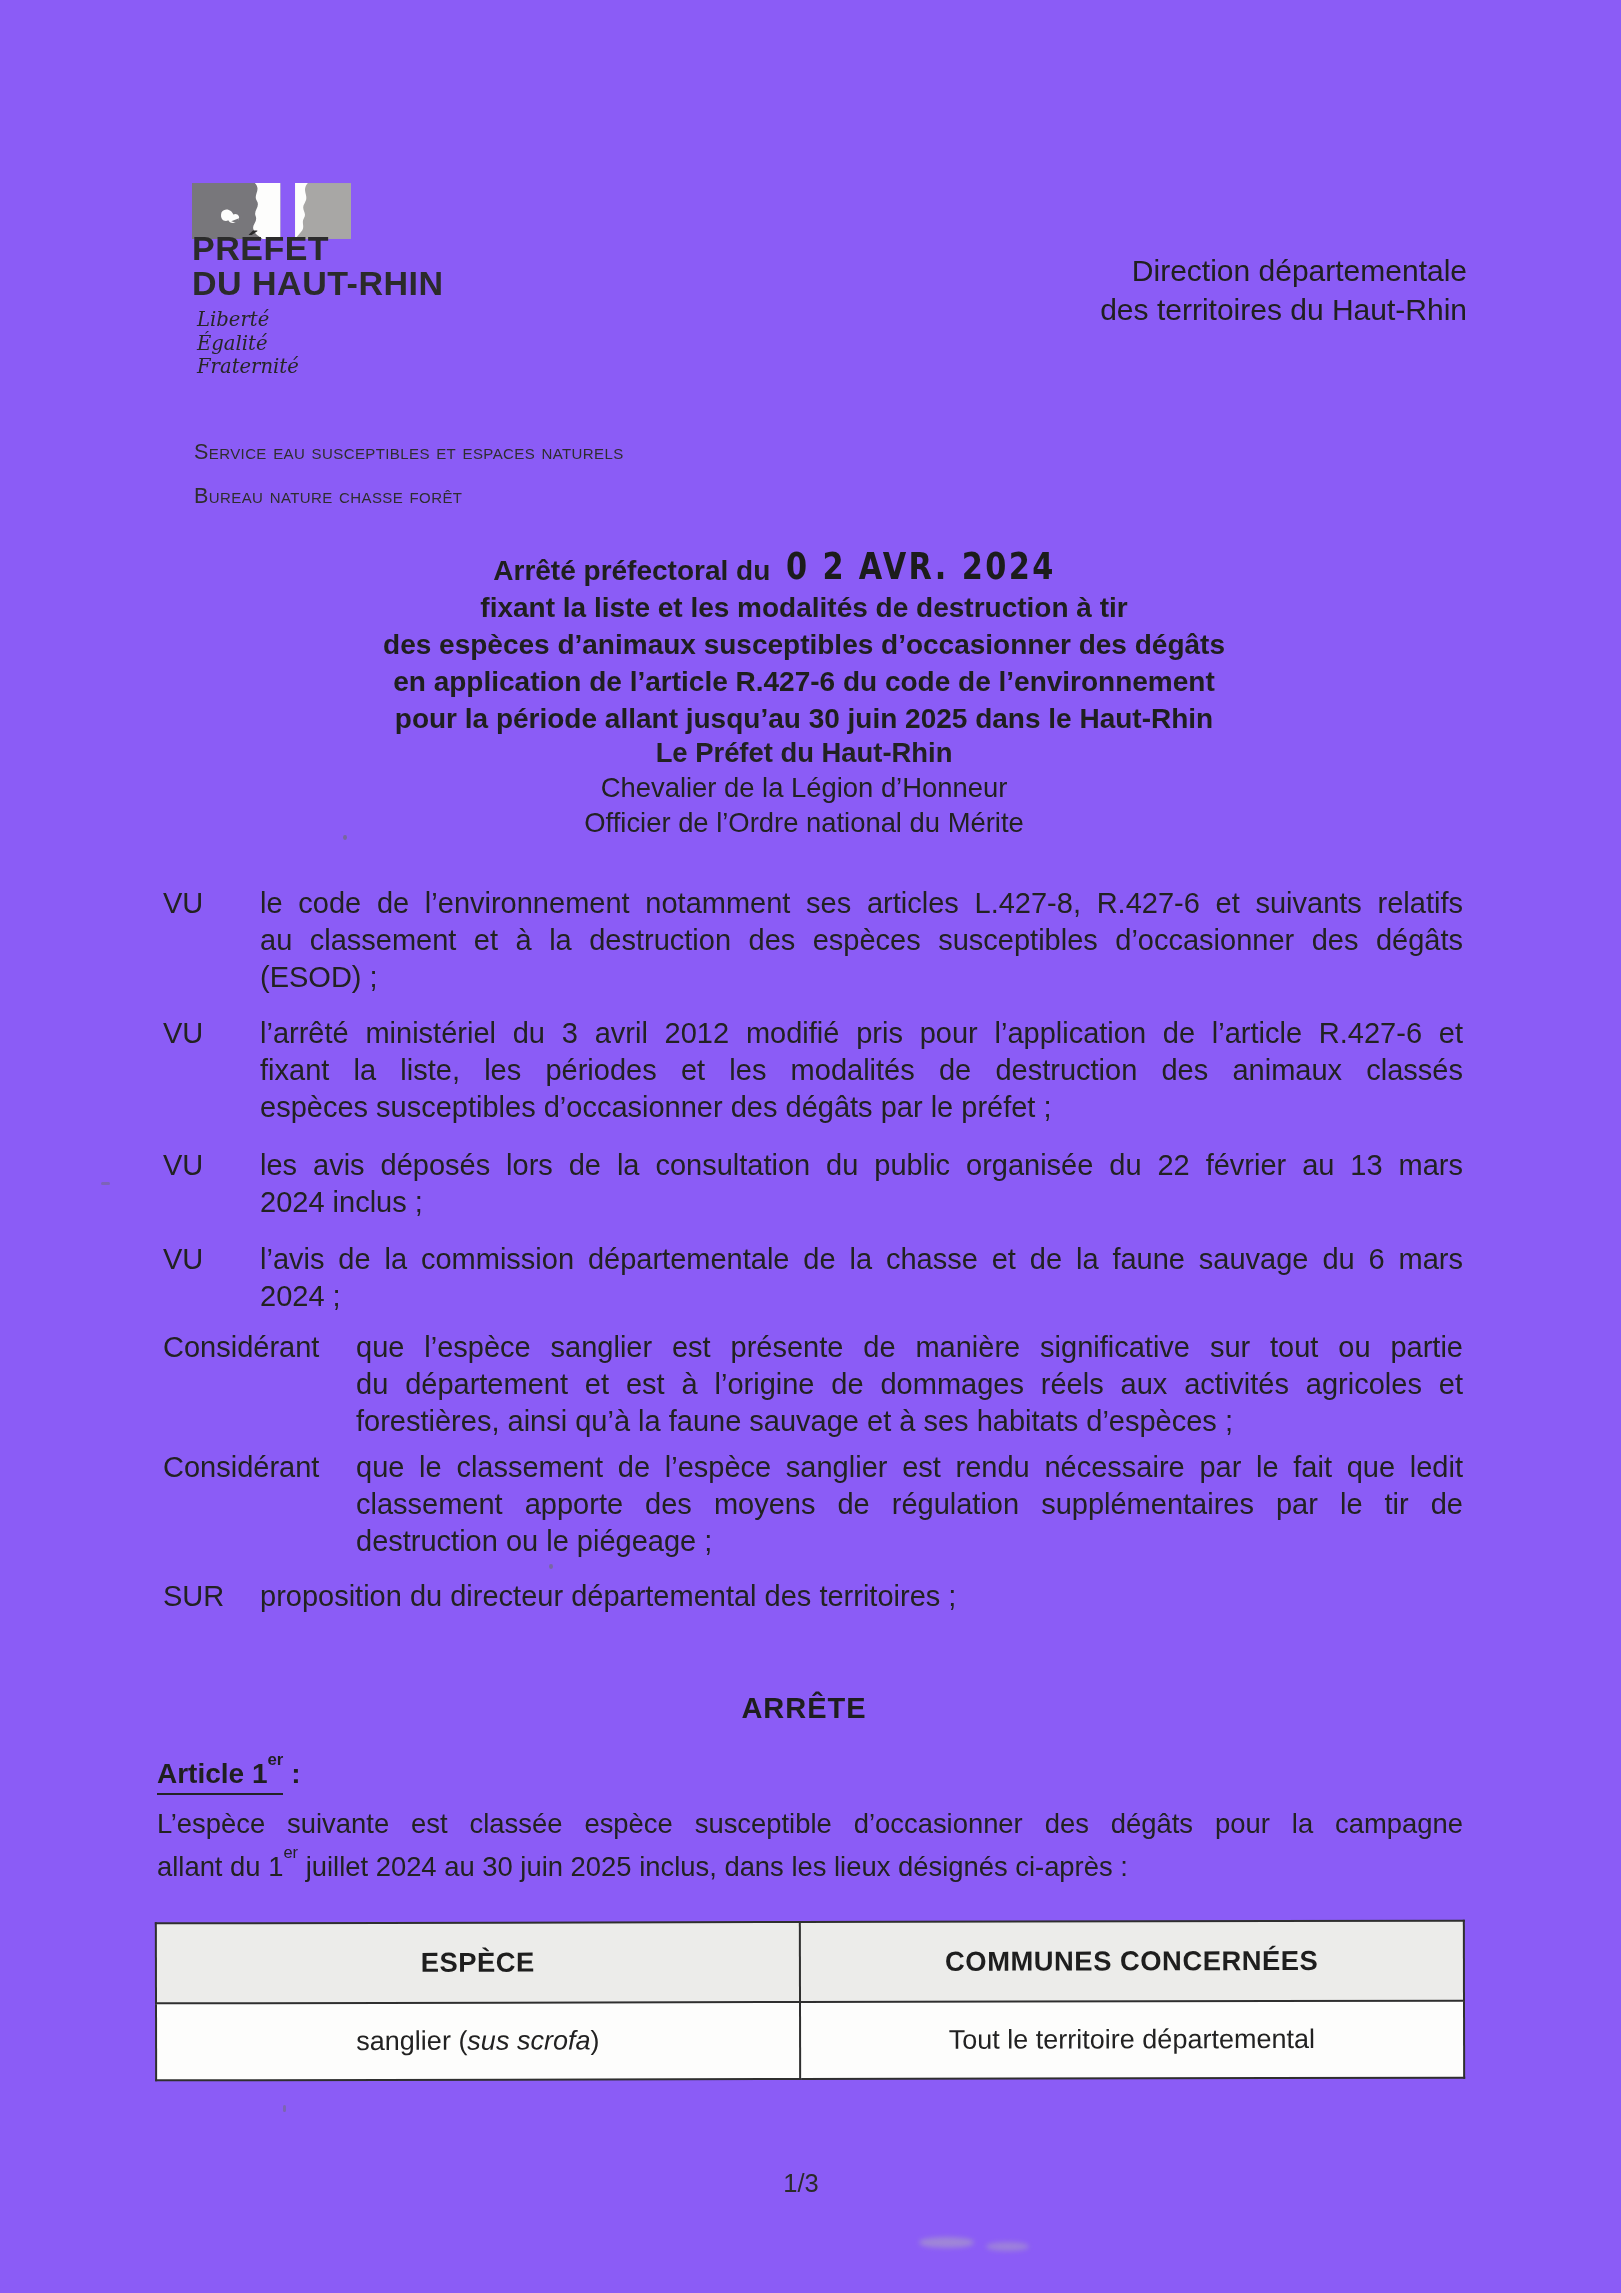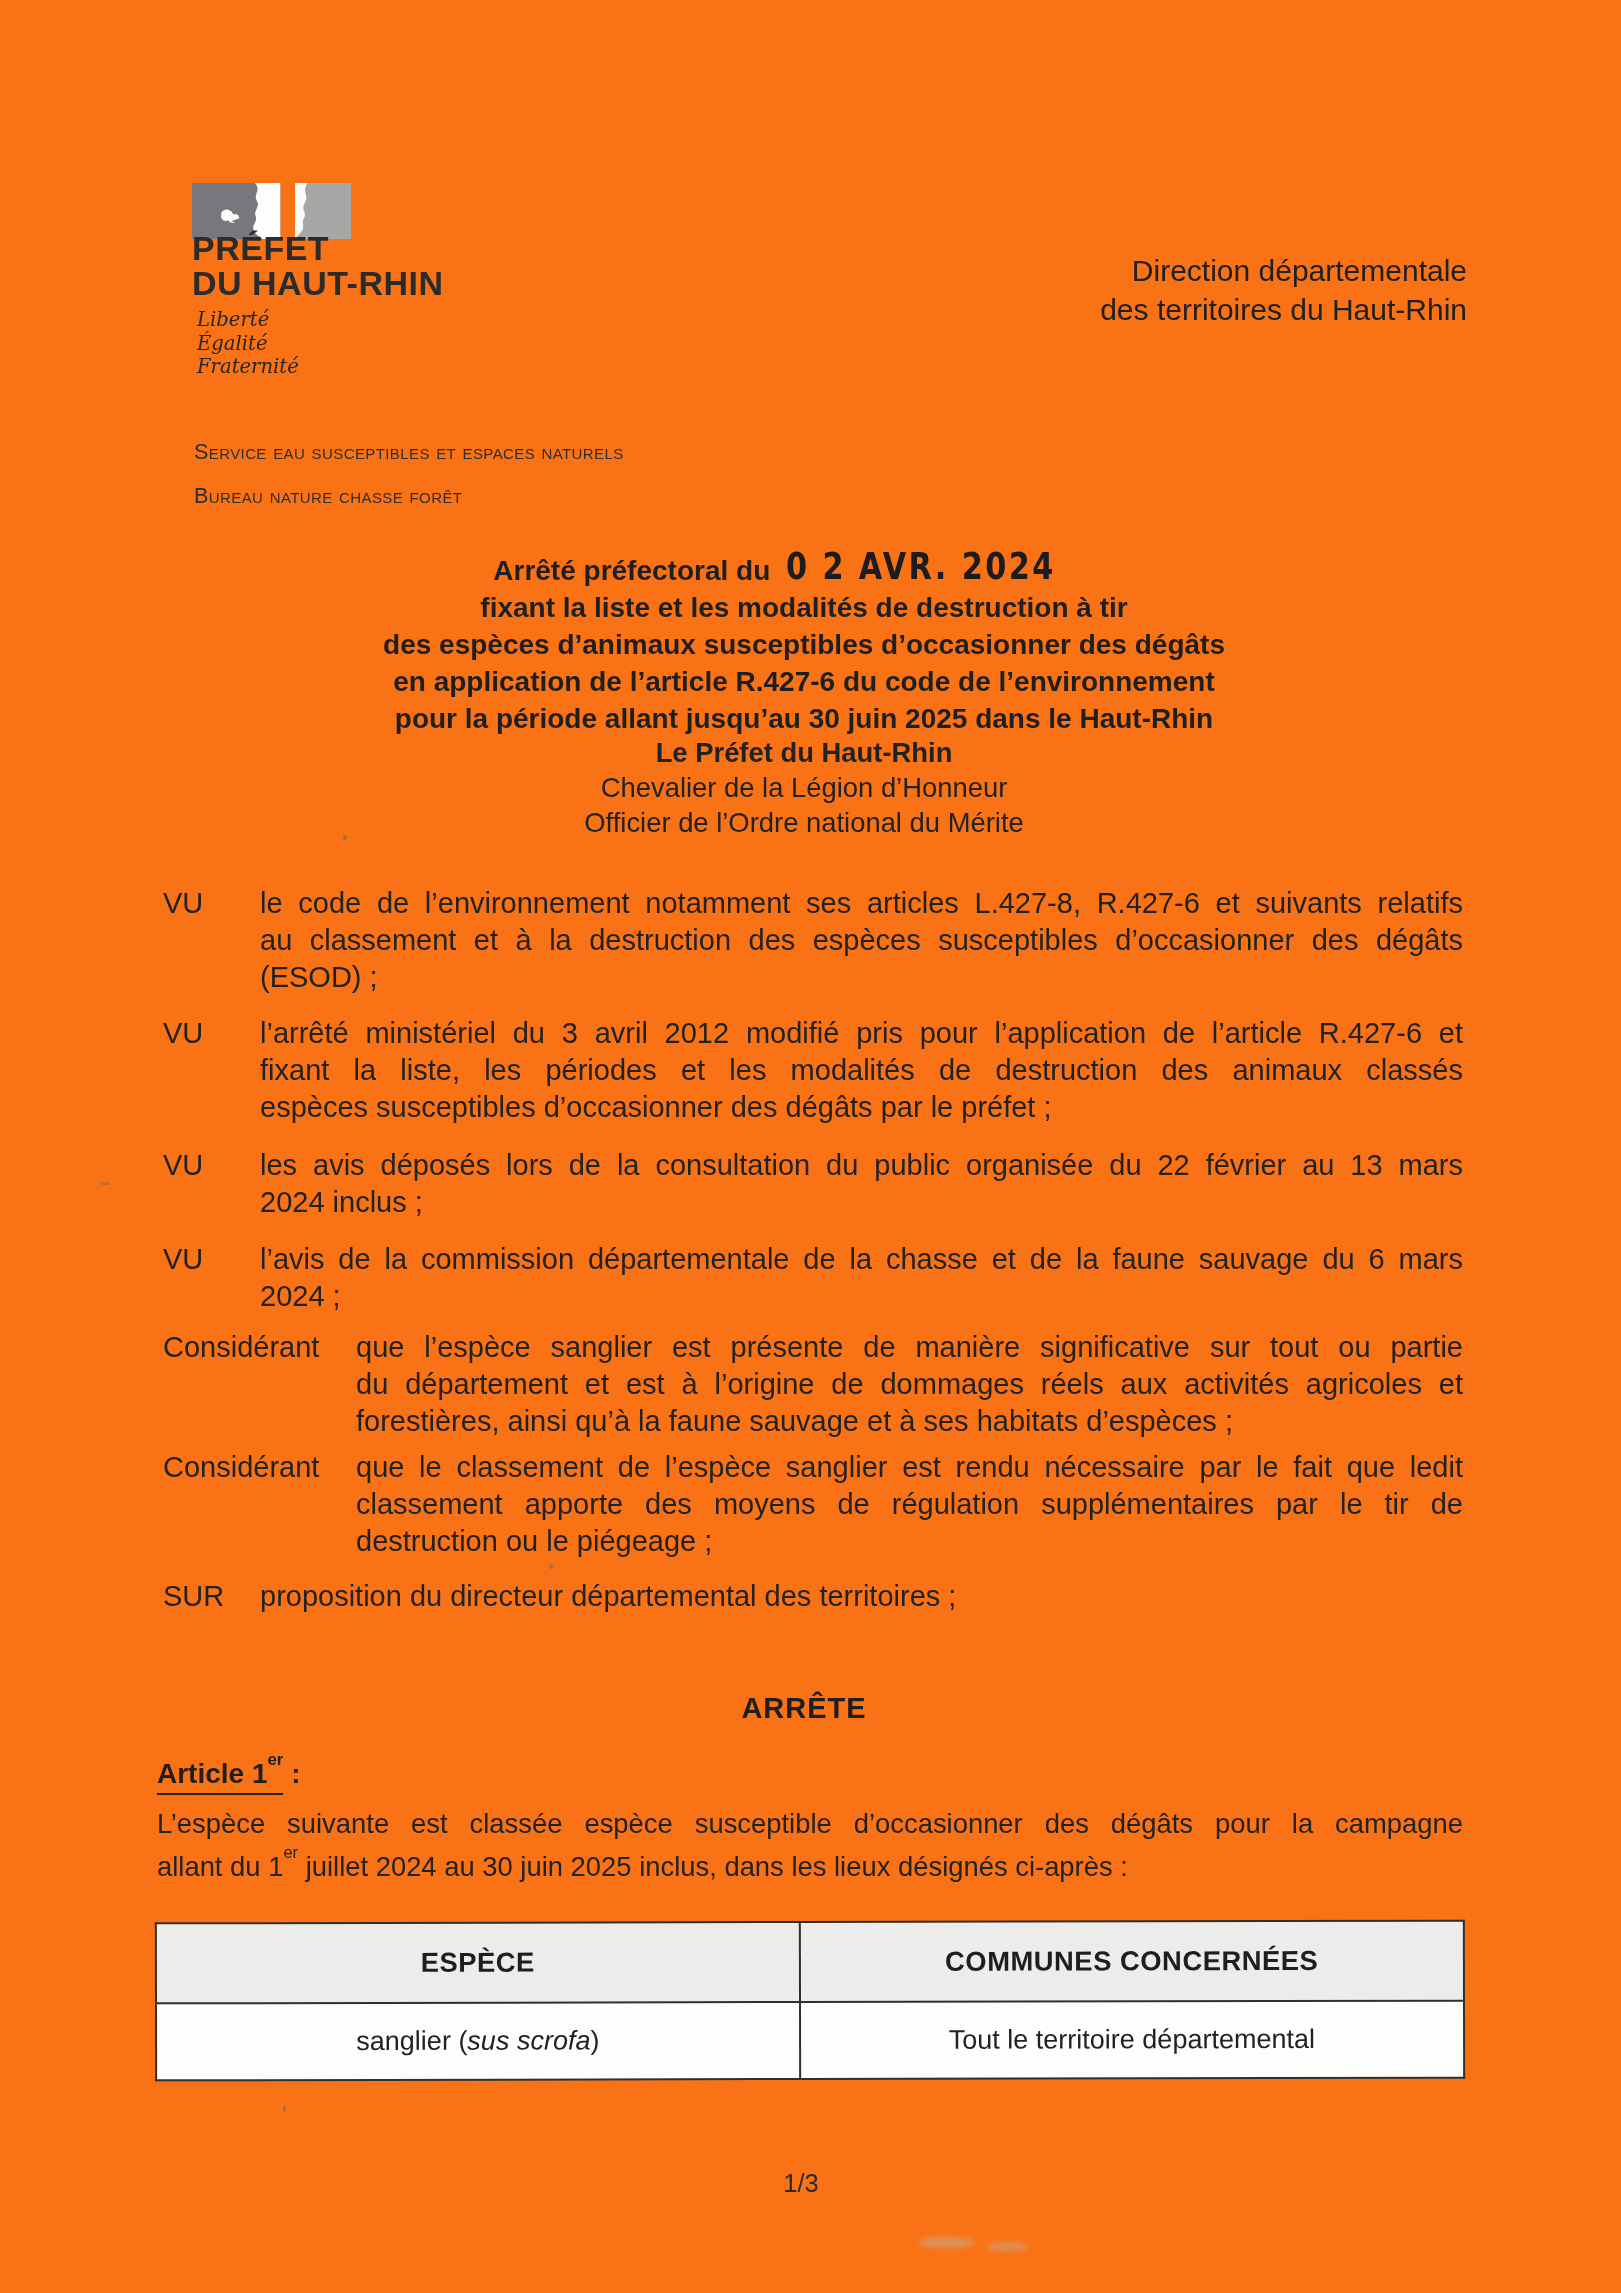--- a/index.html
+++ b/index.html
@@ -5,21 +5,21 @@
   html,body{margin:0;padding:0;}
   body{
     width:1621px;height:2294px;
     background:#ffffff;
     font-family:"Liberation Sans", sans-serif;
     color:#242424;
     -webkit-font-smoothing:antialiased;
   }
   .page{
     position:relative;width:1621px;height:2294px;overflow:hidden;
-    background:#f97316;
+    background:#8b5cf6;
   }
   
   .logo{position:absolute;left:192px;top:182px;width:159px;height:59px;}
   .ministry{
     position:absolute;left:192px;top:231px;
     font-weight:700;font-size:34px;line-height:35px;letter-spacing:0.5px;color:#2b2b2b;
   }
   .motto{
     position:absolute;left:197px;top:308px;
     font-family:"DejaVu Serif", serif;font-style:italic;

